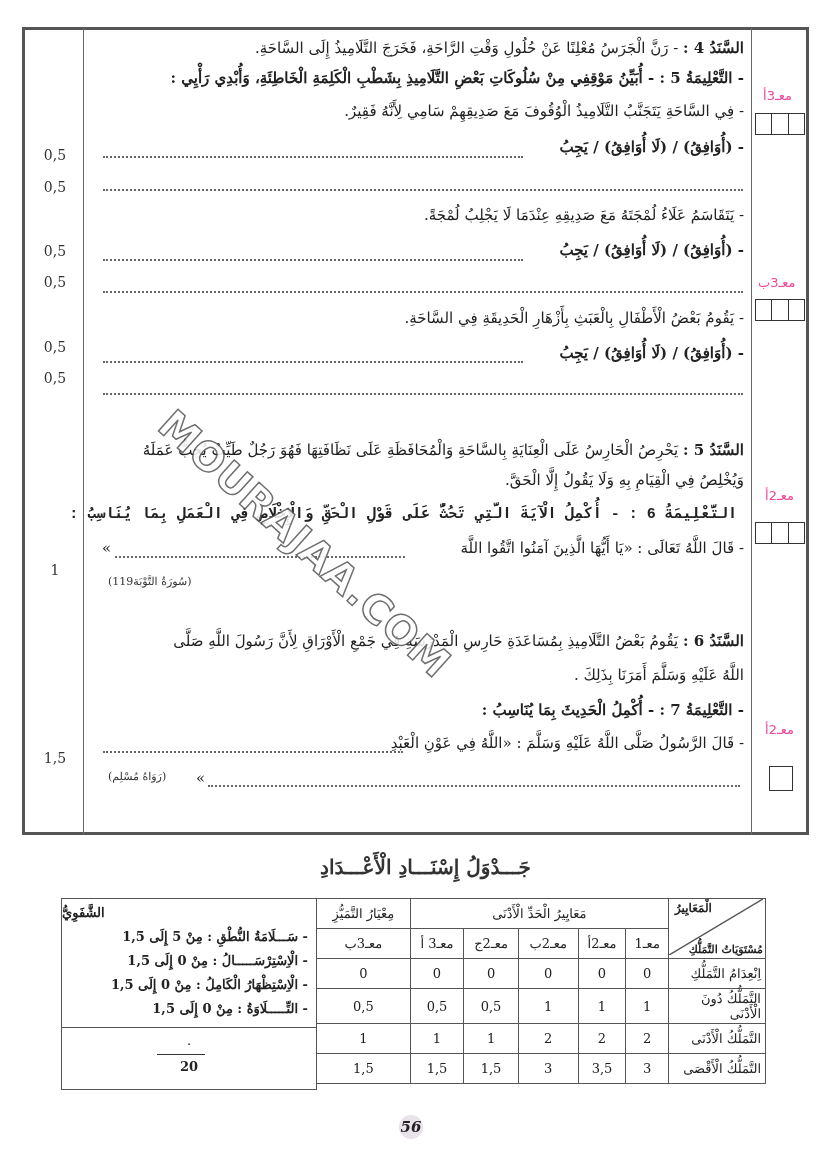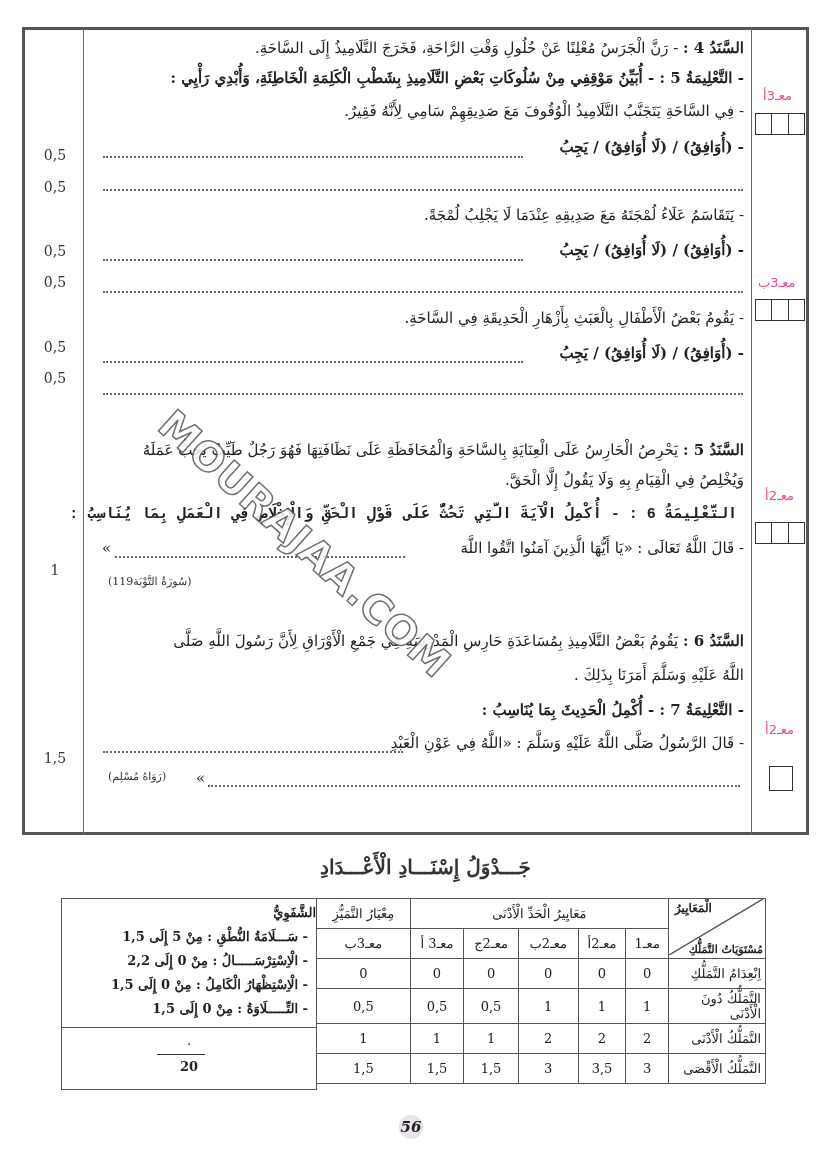--- a/index.html
+++ b/index.html
@@ -179,23 +179,23 @@
     <td>3,5</td>
     <td>3</td>
     <td>1,5</td>
     <td>1,5</td>
     <td>1,5</td>
   </tr>
 </tbody>
   </table>
 
 <div class="oral">
-  <div class="oral-line" style="right:0; left:0; text-align:right; top:6px;">الشَّفَوِيُّ</div>
+  <div class="oral-line" style="right:0; left:0; text-align:left; top:6px;">الشَّفَوِيُّ</div>
   <div class="oral-line" style="top:30px;">- سَـــلَامَةُ النُّطْقِ : مِنْ 5  إِلَى 1,5</div>
-  <div class="oral-line" style="top:54px;">- الْاِسْتِرْسَـــــالُ : مِنْ 0  إِلَى 2,2</div>
+  <div class="oral-line" style="top:54px;">- الْاِسْتِرْسَـــــالُ : مِنْ 0  إِلَى 1,5</div>
   <div class="oral-line" style="top:78px;text-align:right;">- الْاِسْتِظْهَارُ الْكَامِلُ : مِنْ 0  إِلَى 1,5</div>
   <div class="oral-line" style="top:102px;">- التِّـــــلَاوَةُ : مِنْ 0  إِلَى 1,5</div>
   <div style="position:absolute; left:0; right:0; top:128px; border-top:1.5px solid #555;"></div>
   <div class="oral-line" style="left:0; right:0; text-align:center; top:134px; font-weight:normal;">.</div>
   <div style="position:absolute; left:95px; width:48px; top:155px; border-top:1.5px solid #333;"></div>
   <div class="oral-line" style="left:0; right:0; text-align:center; top:160px;">20</div>
 </div>
 
 <div class="page-num">56</div>
 

